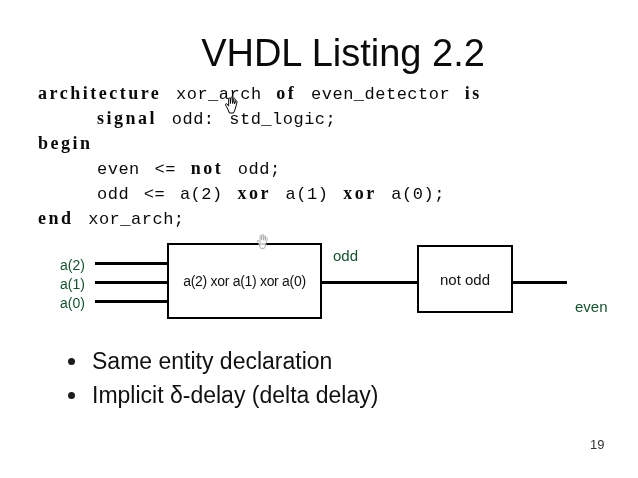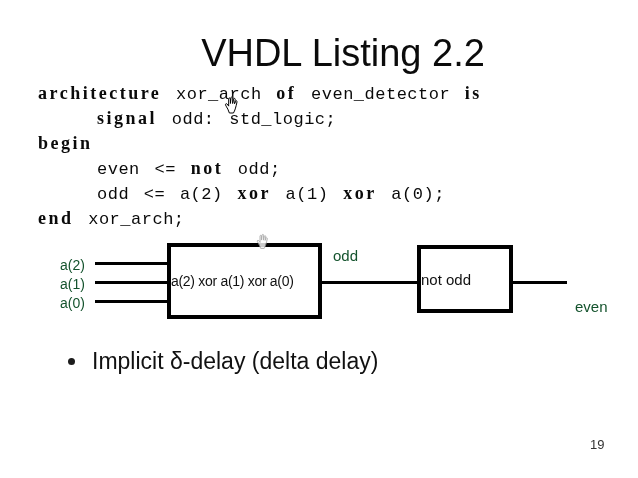--- a/index.html
+++ b/index.html
@@ -64,23 +64,23 @@
   .lbl-even { left: 575px; top: 274px; font-size: 15px; margin-top: 25px; }
   .wire { position: absolute; height: 3px; background: #000; }
   .w-a2   { left: 95px;  top: 262px; width: 74px; }
   .w-a1   { left: 95px;  top: 281px; width: 74px; }
   .w-a0   { left: 95px;  top: 300px; width: 74px; }
   .w-odd  { left: 322px; top: 281px; width: 95px; }
   .w-even { left: 513px; top: 281px; width: 54px; }
   .dbox {
     position: absolute;
     box-sizing: border-box;
-    border: 4px solid #000000;
+    border: 2px solid #000000;
     background: #fff;
-    display: flex; align-items: center; 
+    display: flex; align-items: center; justify-content: center;
     font-family: "Liberation Sans", sans-serif;
     color: #111;
     white-space: nowrap;
   }
   .box-xor { left: 167px; top: 243px; width: 155px; height: 76px; font-size: 14px; letter-spacing: -0.3px; }
   .box-not { left: 417px; top: 245px; width: 96px;  height: 68px; font-size: 15px; }
 
   
   .bullets {
     position: absolute;
@@ -149,18 +149,22 @@
       <span>not odd</span>
     </div>
 
     <div class="wire w-even"></div>
     <span class="dlabel lbl-even">even</span>
   </div>
 
   <ul class="bullets">
     <li>
       <span class="dot"></span>
+      <span>Same entity declaration</span>
+    </li>
+    <li>
+      <span class="dot"></span>
       <span>Implicit δ-delay (delta delay)</span>
     </li>
   </ul>
 
   <div class="pagenum">19</div>
 </div>
 
 </body></html>

